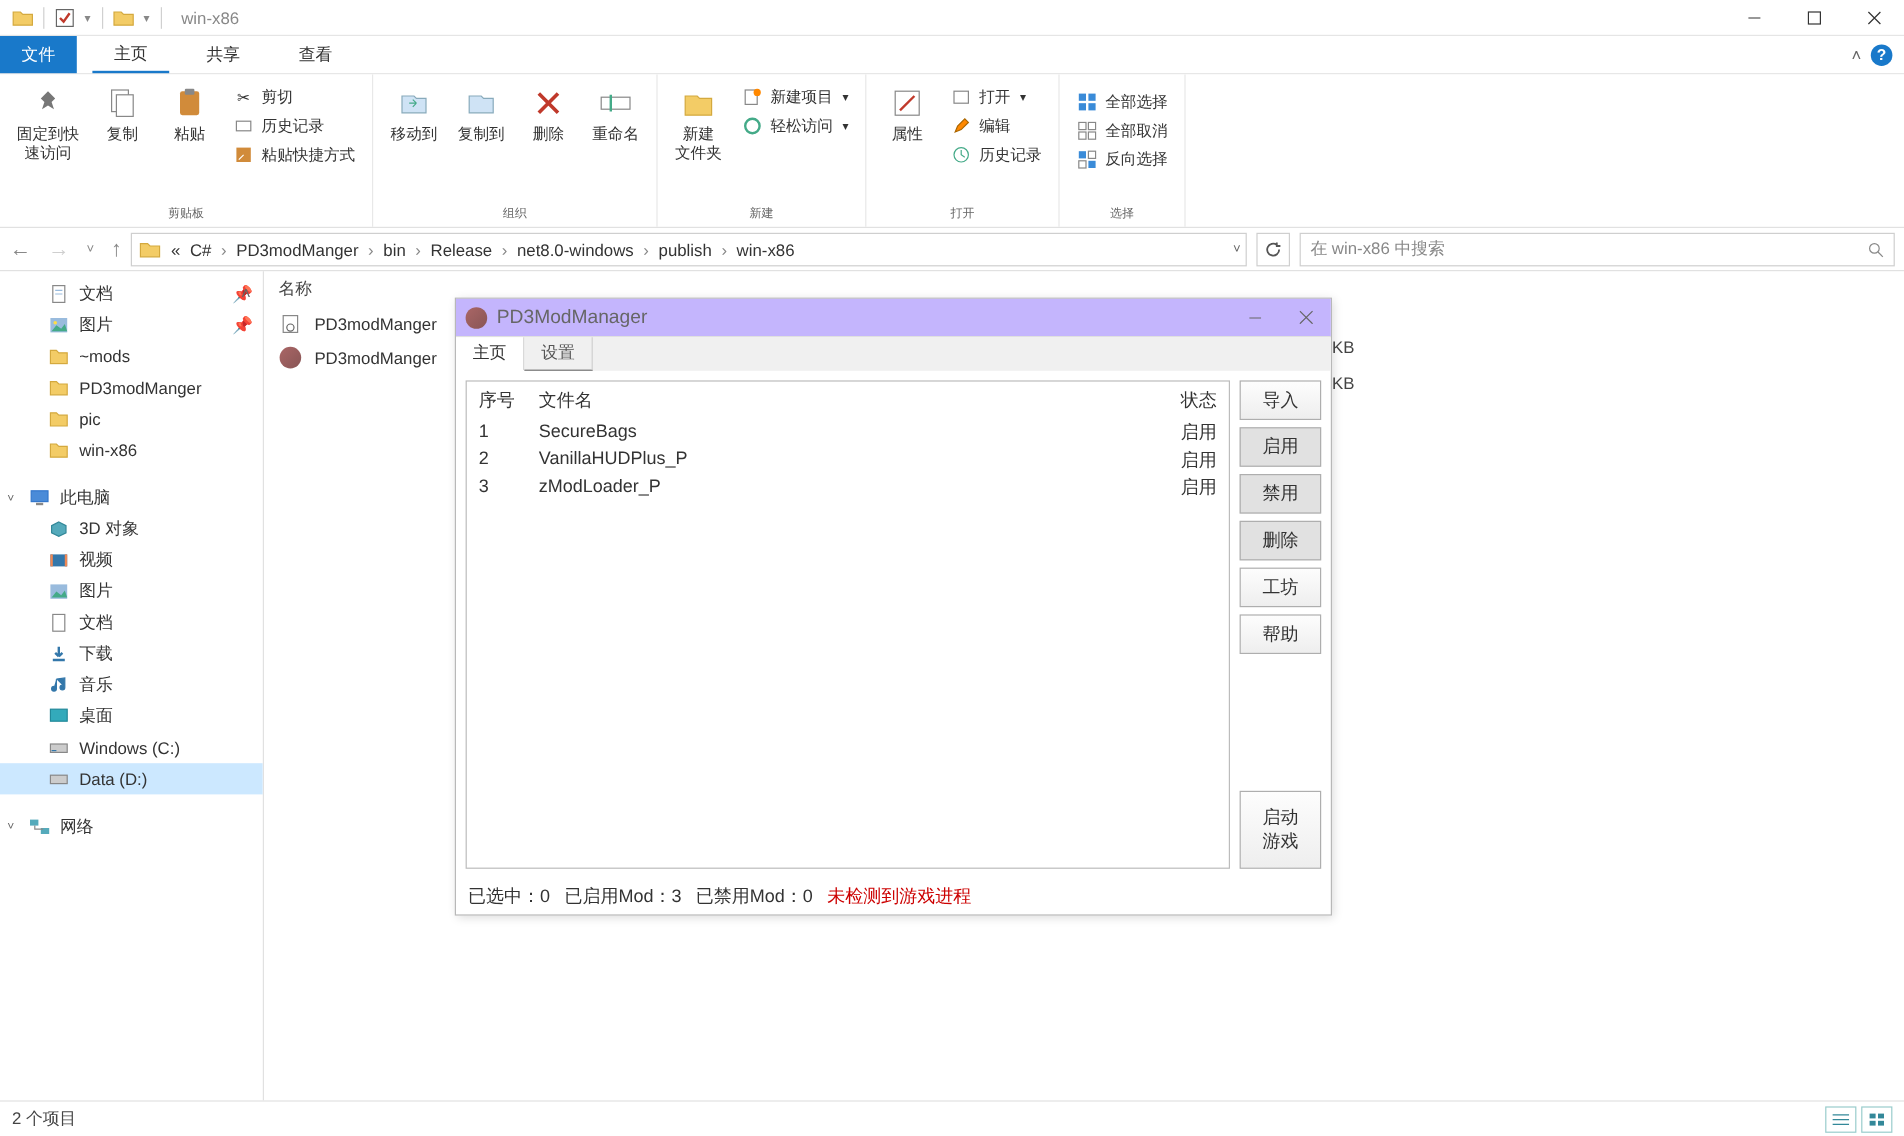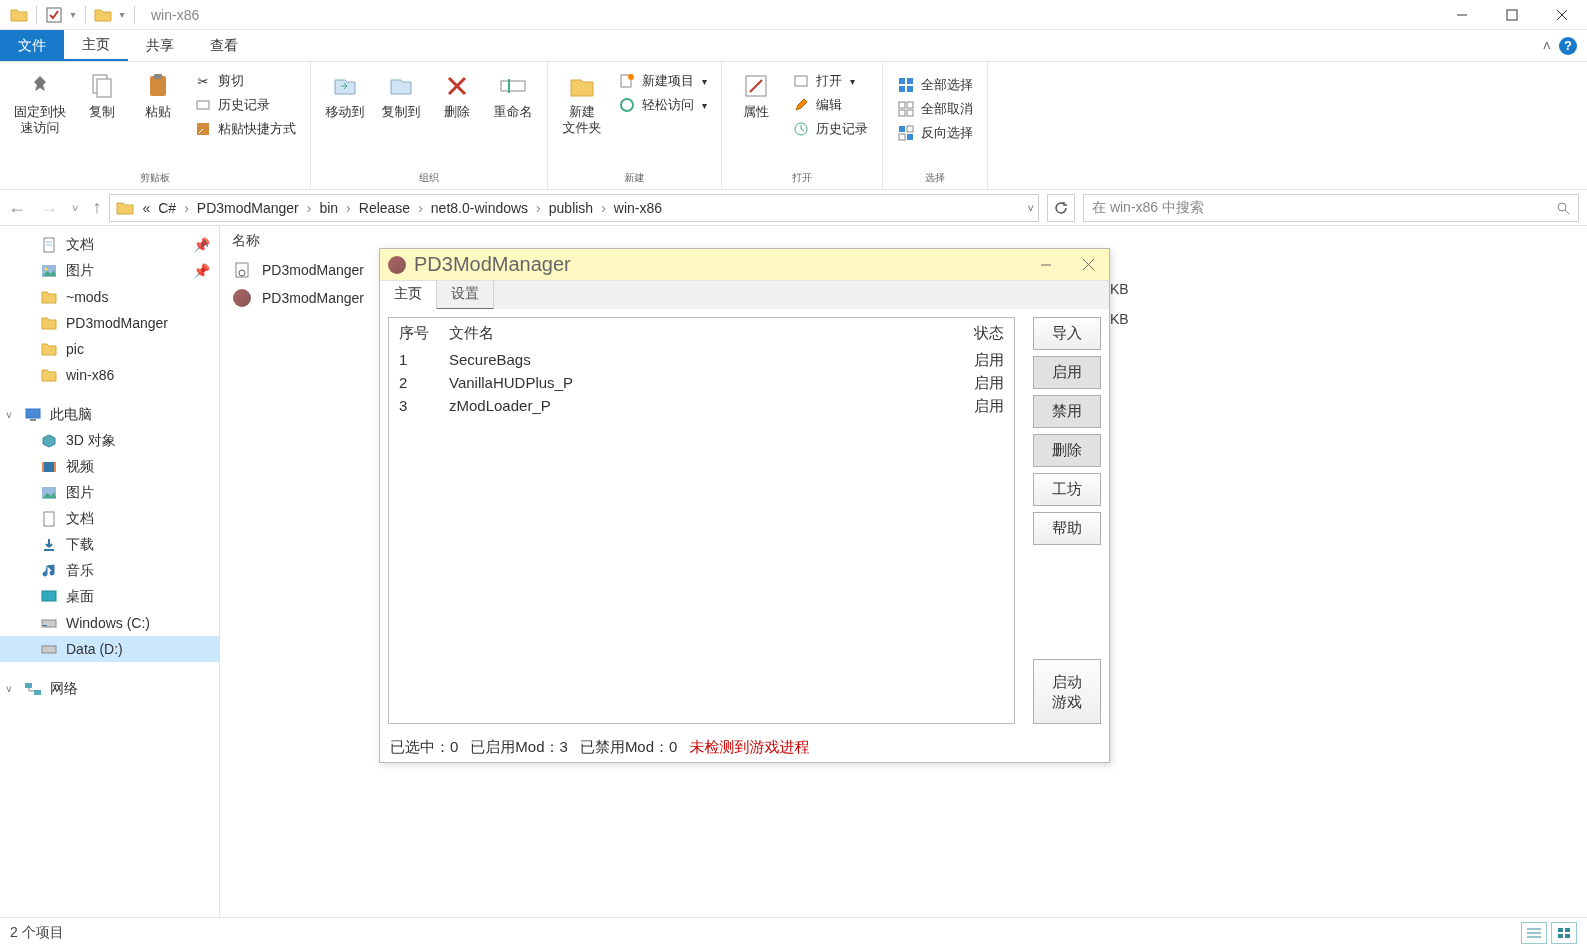--- a/index.html
+++ b/index.html
@@ -8,21 +8,21 @@
 
 .titlebar { height: 30px; background: #fff; border-bottom: 1px solid #e5e5e5; display: flex; align-items: center; padding-left: 8px; position: relative; }
 .qat { display: flex; align-items: center; gap: 2px; }
 .qat-icon { width: 22px; height: 22px; display: flex; align-items: center; justify-content: center; }
 .qat-sep { width: 1px; height: 18px; background: #d0d0d0; margin: 0 4px; }
 .title-text { margin-left: 12px; color: #888; font-size: 14px; }
 .title-controls { position: absolute; right: 0; top: 0; display: flex; }
 .title-btn { width: 50px; height: 30px; display: flex; align-items: center; justify-content: center; color: #666; }
 
 
-.ribbon-tabs { height: 32px; display: flex; align-items: stretch; border-bottom: 1px solid #e1e1e1; }
+.ribbon-tabs { height: 32px; display: flex; align-items: stretch; border-bottom: 1px solid #e1e1e1; gap: 13px; }
 .ribbon-tab { padding: 0 18px; display: flex; align-items: center; font-size: 14px; color: #333; }
 .ribbon-tab.file { background: #1979ca; color: #fff; }
 .ribbon-tab.active { border-bottom: 2px solid #1979ca; }
 .ribbon-right { margin-left: auto; display: flex; align-items: center; padding-right: 10px; gap: 8px; }
 
 
 .ribbon-body { height: 128px; border-bottom: 1px solid #e1e1e1; display: flex; background: #fff; }
 .ribbon-group { border-right: 1px solid #e8e8e8; padding: 4px 8px 2px; display: flex; flex-direction: column; }
 .group-content { flex: 1; display: flex; align-items: flex-start; gap: 4px; }
 .group-label { text-align: center; font-size: 10px; color: #666; padding: 2px 0; }
@@ -50,28 +50,28 @@
 .side-item .icn { width: 18px; height: 18px; display: flex; align-items: center; justify-content: center; flex-shrink: 0; }
 .side-expand { position: absolute; margin-left: -18px; color: #666; font-size: 10px; }
 
 .file-list { flex: 1; position: relative; }
 .col-headers { display: flex; padding: 6px 12px; font-size: 14px; color: #444; }
 .file-row { display: flex; align-items: center; gap: 10px; padding: 4px 12px; font-size: 14px; }
 .file-row .icn { width: 20px; height: 20px; display: flex; align-items: center; justify-content: center; }
 
 
 .app-window { position: absolute; left: 379px; top: 248px; width: 731px; height: 515px; background: #fff; border: 1px solid #b8b8b8; box-shadow: 2px 2px 8px rgba(0,0,0,0.15); display: flex; flex-direction: column; }
-.app-titlebar { height: 32px; display: flex; align-items: center; padding-left: 8px; background: #fef9c3; border-bottom: 1px solid #e0e0e0; color: #666; font-size: 20px; }
+.app-titlebar { height: 32px; display: flex; align-items: center; padding-left: 8px; background: #c4b5fd; border-bottom: 1px solid #e0e0e0; color: #666; font-size: 16px; }
 .app-title-icon { width: 18px; height: 18px; border-radius: 50%; background: linear-gradient(135deg,#a66,#855); margin-right: 8px; }
 .app-controls { margin-left: auto; display: flex; }
 .app-ctl { width: 42px; height: 32px; display: flex; align-items: center; justify-content: center; color: #888; }
 .app-tabs { display: flex; height: 28px; background: #f0f0f0; }
 .app-tab { padding: 4px 14px; font-size: 14px; background: #fff; border-right: 1px solid #d0d0d0; border-bottom: 1px solid #fff; }
 .app-tab.inactive { background: #f0f0f0; border-bottom: 1px solid #737373; color: #555; }
-.app-body { flex: 1; display: flex; padding: 8px; gap: 18px; justify-content: flex-end; }
+.app-body { flex: 1; display: flex; padding: 8px; gap: 8px; justify-content: flex-end; }
 .mod-table { flex: 1; border: 1px solid #bcbcbc; background: #fff; }
 .mod-head { display: flex; padding: 6px 10px; font-size: 15px; }
 .mod-head .c1 { width: 50px; }
 .mod-head .c2 { flex: 1; }
 .mod-head .c3 { width: 50px; text-align: right; }
 .mod-row { display: flex; padding: 2px 10px; font-size: 15px; }
 .mod-row .c1 { width: 50px; }
 .mod-row .c2 { flex: 1; }
 .mod-row .c3 { width: 50px; text-align: right; }
 .app-side { width: 68px; display: flex; flex-direction: column; gap: 6px; }

